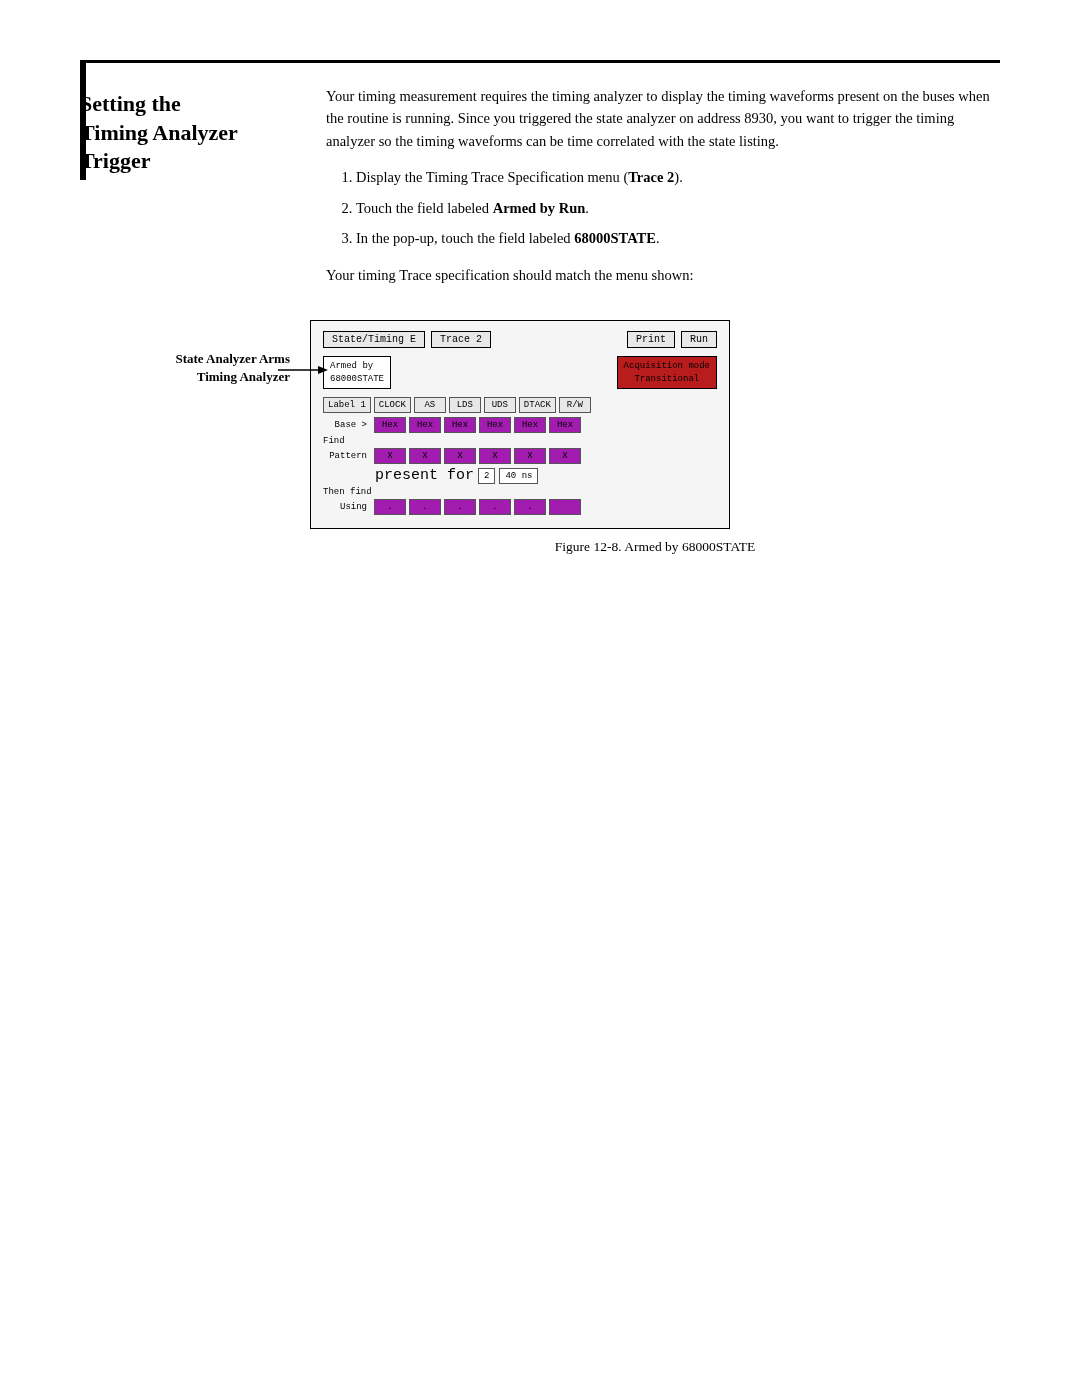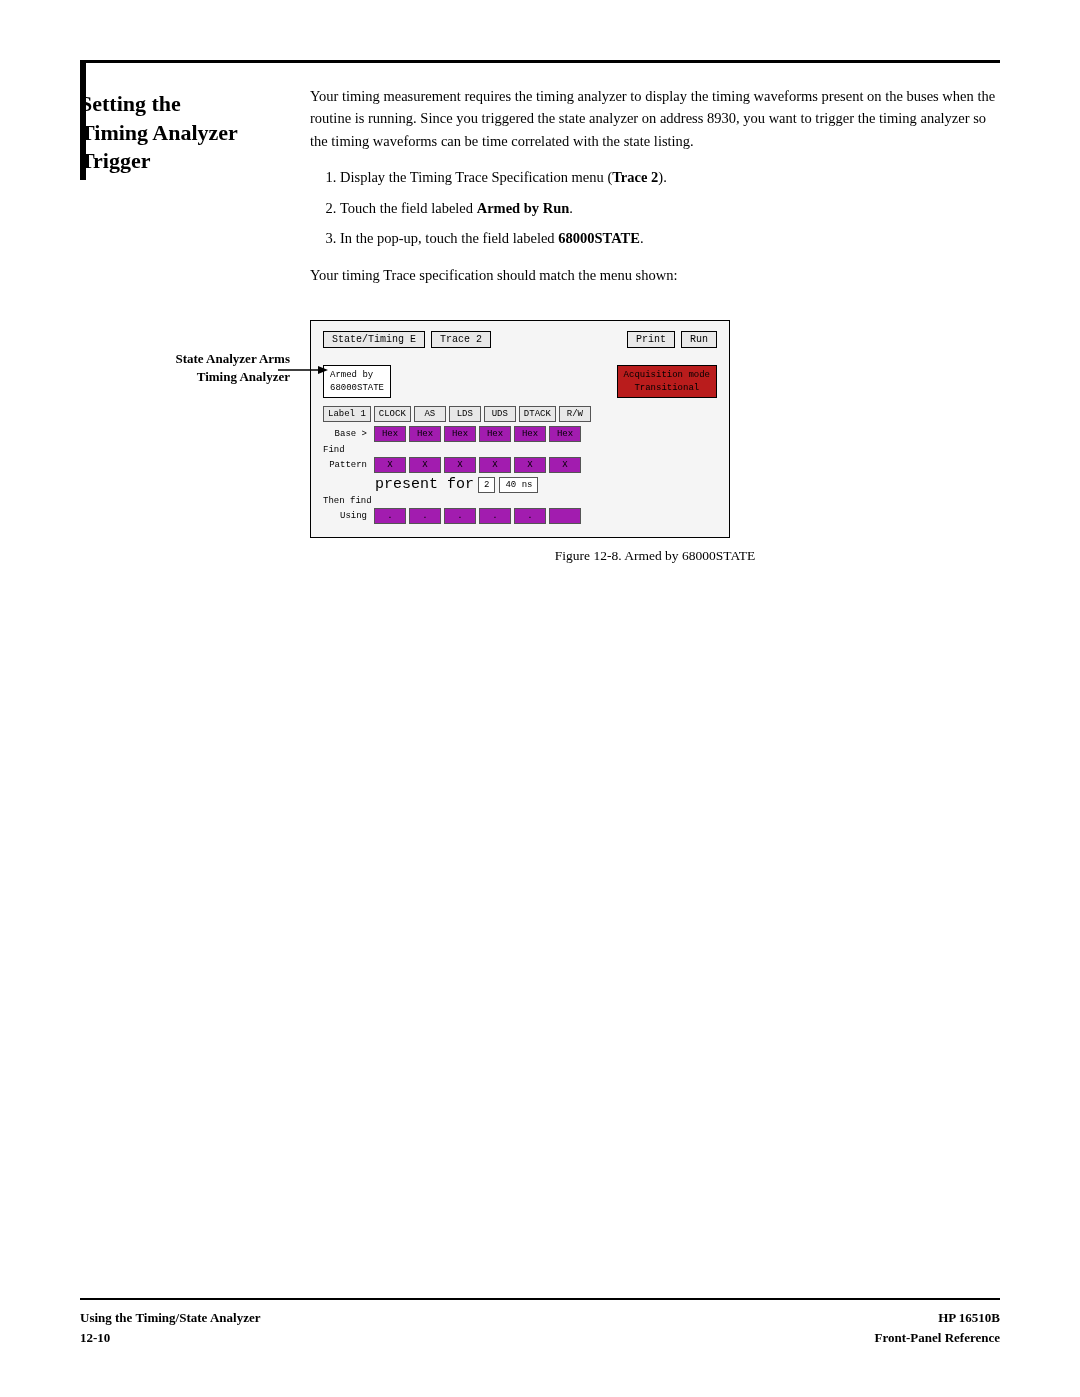--- a/index.html
+++ b/index.html
@@ -26,21 +26,21 @@
       left: 80px;
       right: 80px;
       height: 3px;
       background: #000;
     }
 
     .content-area {
       margin-top: 20px;
       display: flex;
       flex-direction: row;
-      gap: 0;
+      gap: 16px;
     }
 
     
     .left-column {
       width: 230px;
       flex-shrink: 0;
       padding-right: 20px;
       padding-top: 5px;
     }
 
@@ -107,21 +107,21 @@
       background: #f5f5f5;
       padding: 10px 12px;
       font-family: 'Courier New', Courier, monospace;
       font-size: 11px;
       width: 420px;
     }
 
     .ui-top-bar {
       display: flex;
       gap: 6px;
-      margin-bottom: 17px;
+      margin-bottom: 8px;
     }
 
     .ui-tab {
       border: 1px solid #000;
       background: #e8e8e8;
       padding: 2px 8px;
       font-size: 10px;
       font-family: 'Courier New', Courier, monospace;
     }
 
@@ -381,24 +381,14 @@
           <div class="ui-data-cell">.</div>
           <div class="ui-data-cell">.</div>
           <div class="ui-data-cell">&nbsp;</div>
         </div>
       </div>
 
       <div class="figure-caption">Figure 12-8. Armed by 68000STATE</div>
     </div>
   </div>
 
-  <div class="page-footer">
-    <div class="footer-left">
-      <div>Using the Timing/State Analyzer</div>
-      <div>12-10</div>
-    </div>
-    <div class="footer-right">
-      <div>HP 16510B</div>
-      <div>Front-Panel Reference</div>
-    </div>
-  </div>
 
 </div>
 
 </body></html>

